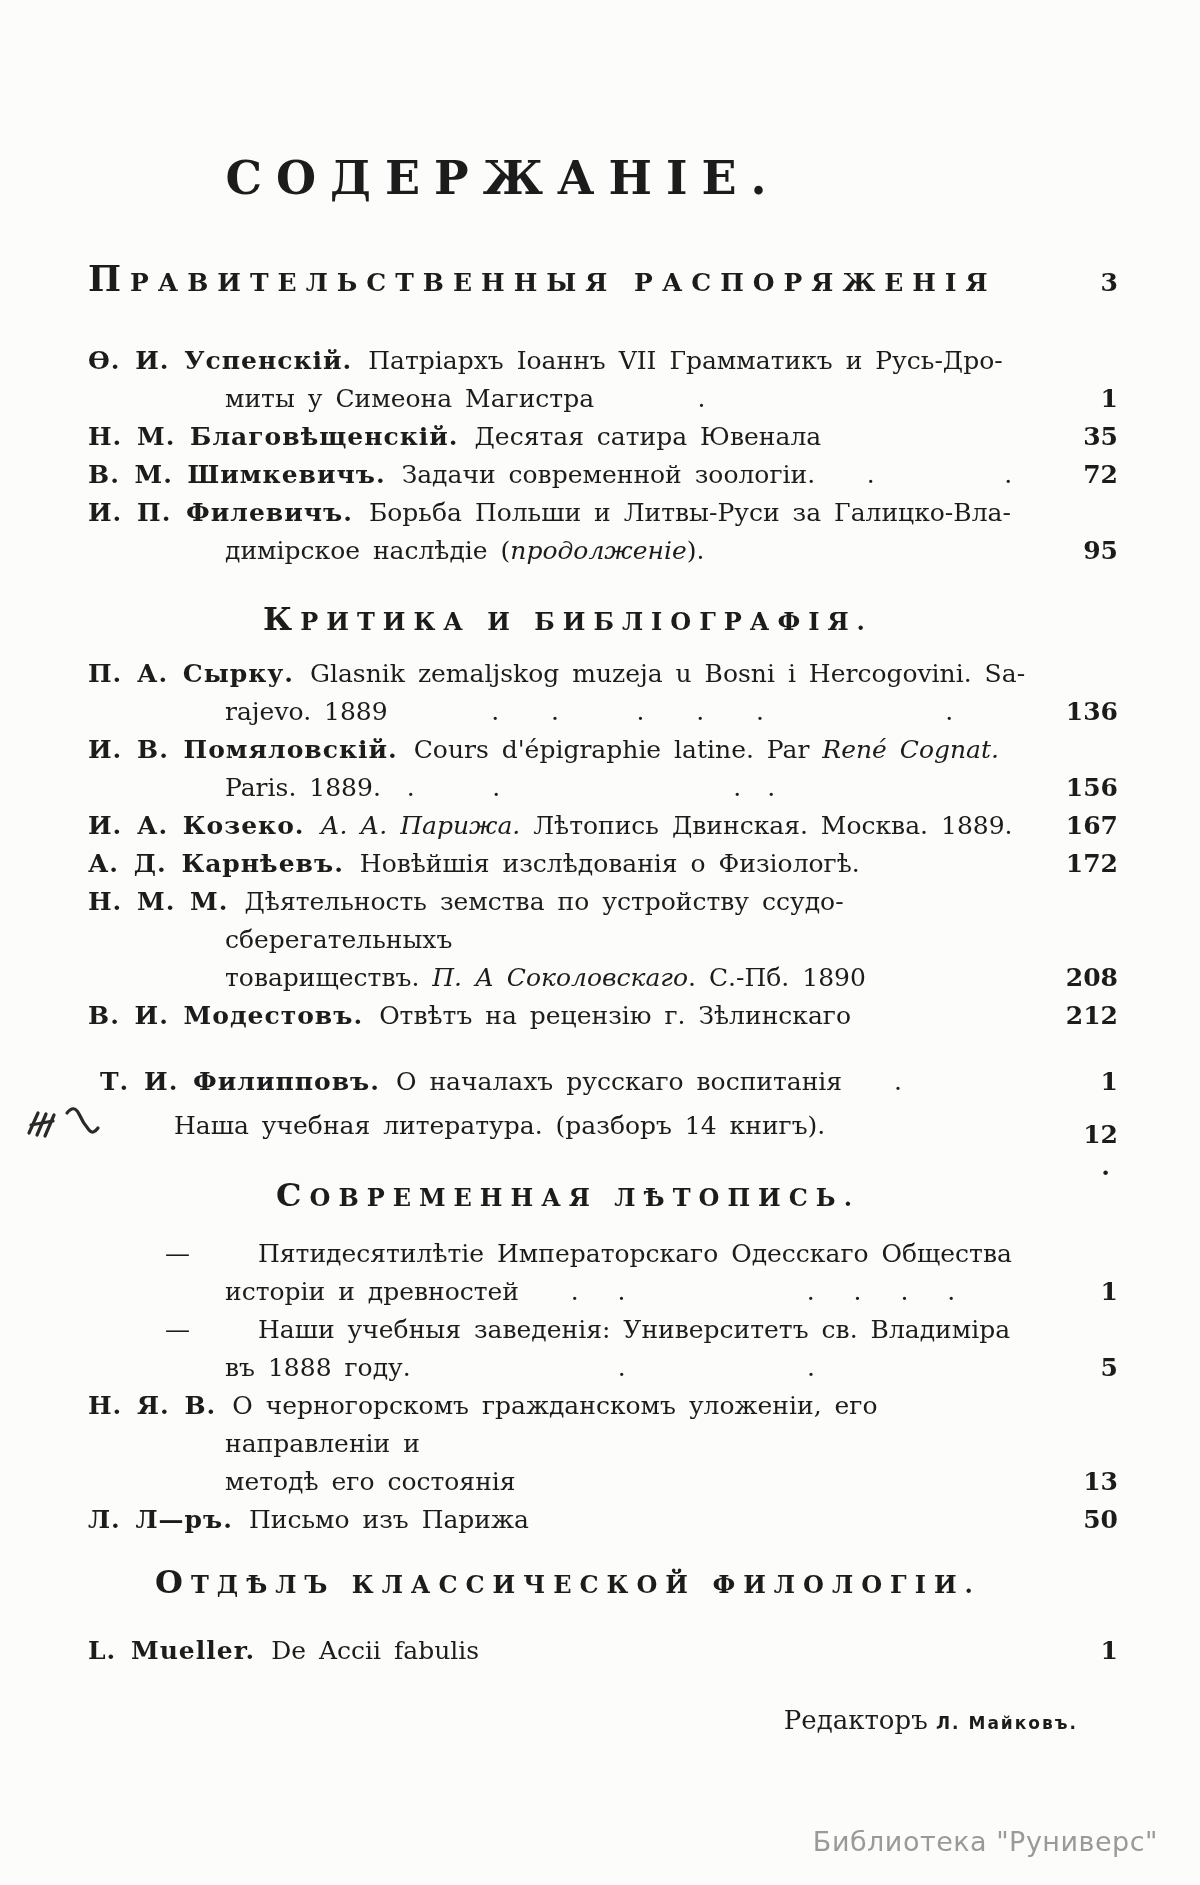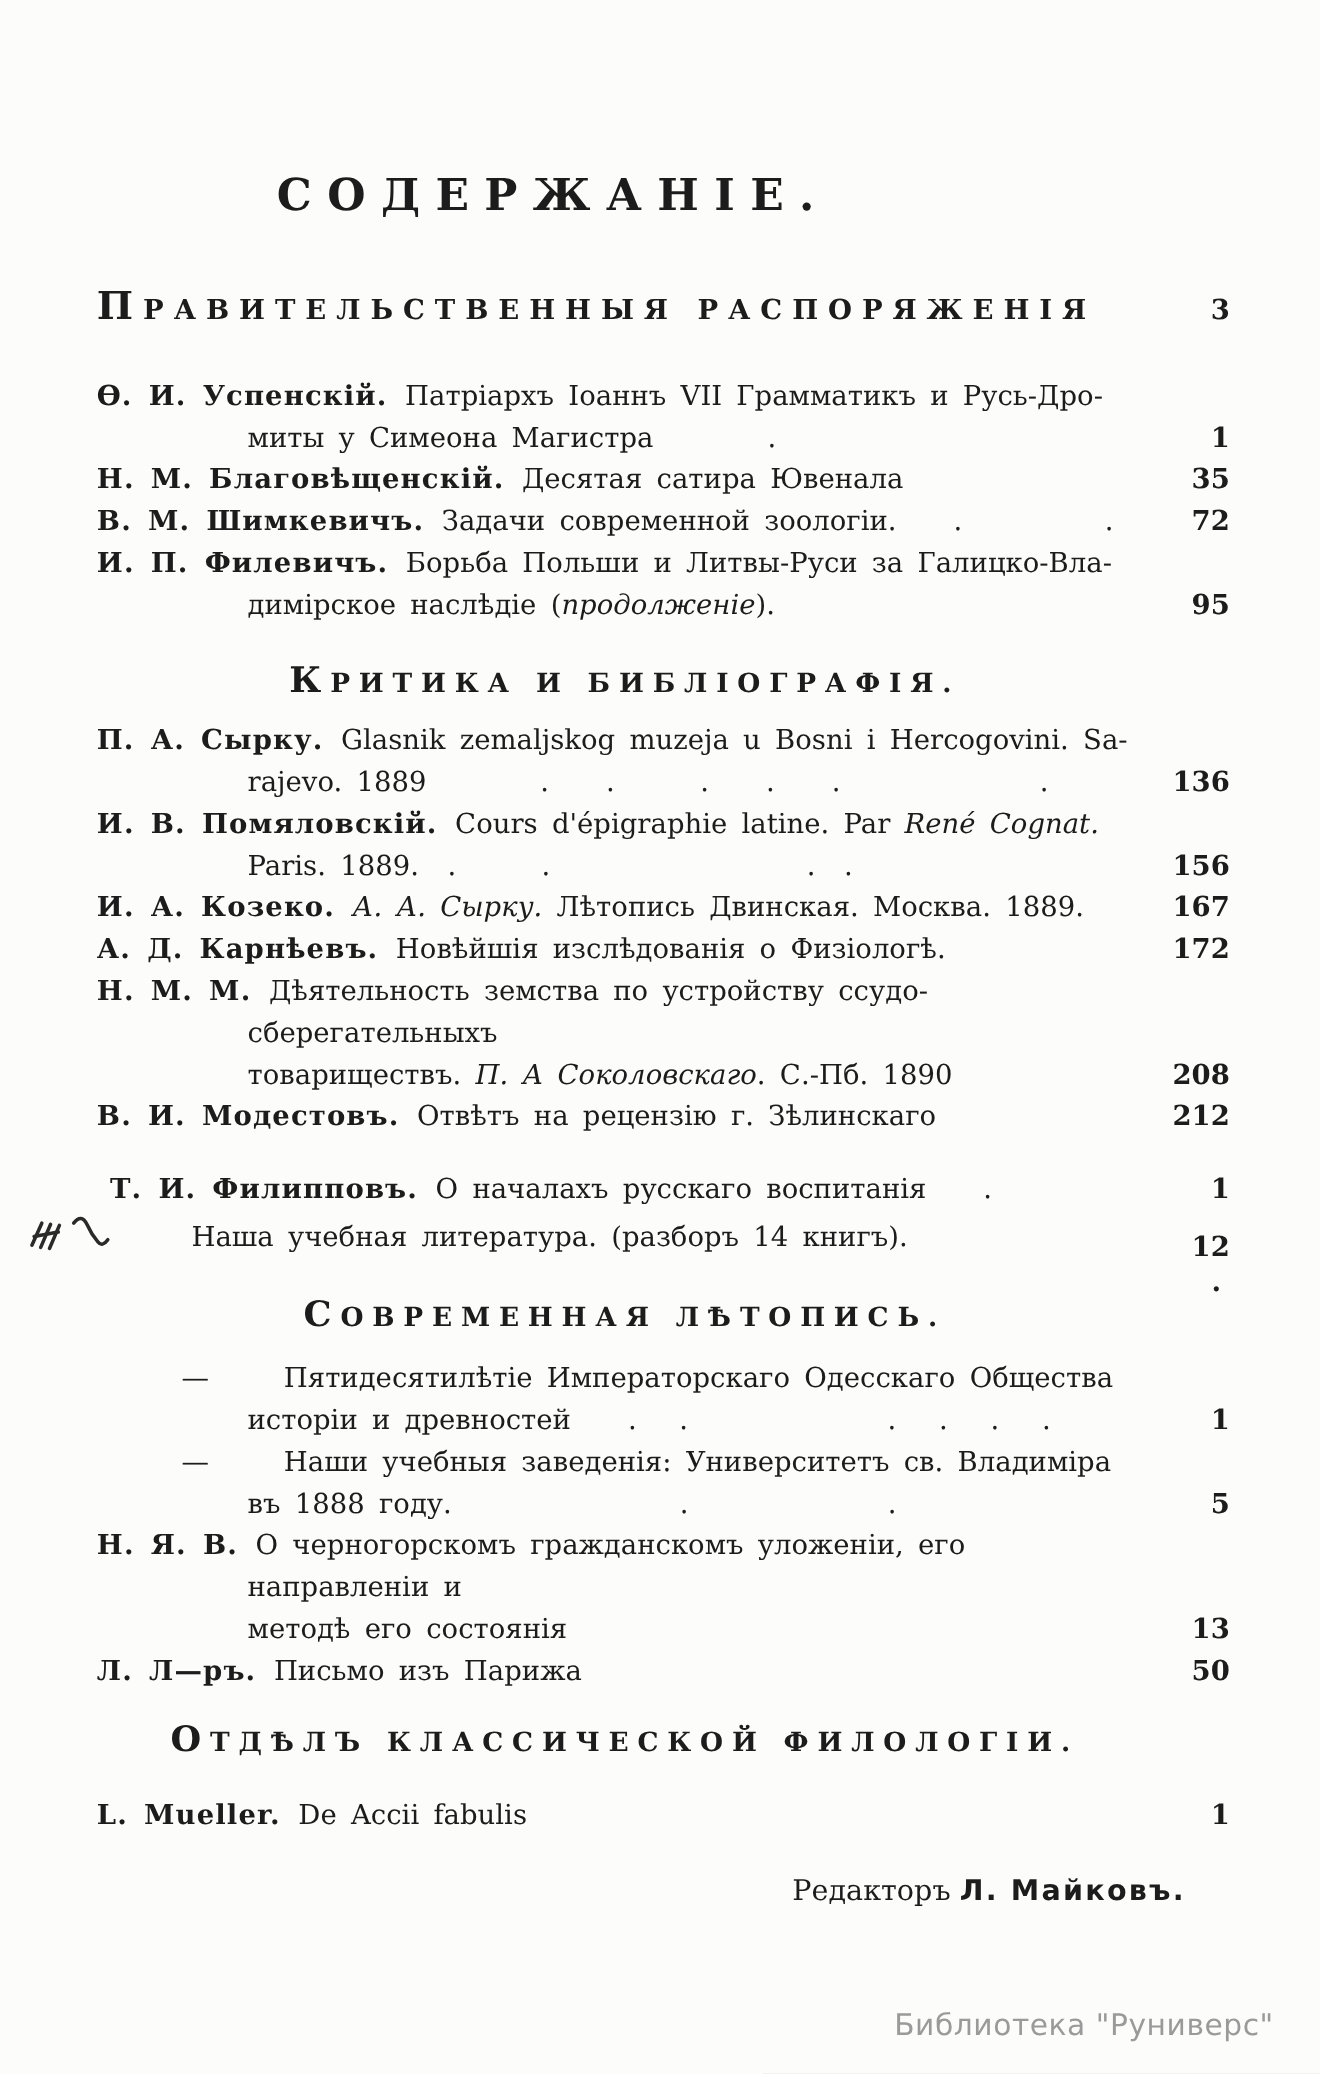--- a/index.html
+++ b/index.html
@@ -10,21 +10,21 @@
     background:#fcfcfa;
     color:#1c1c1c;
     font-family:"DejaVu Serif","Liberation Serif",serif;
     box-sizing:border-box;
     padding:148px 82px 0 88px;
     overflow:hidden;
   }
   .title {
     margin:0 200px 0 0;
     text-align:center;
-    font-size:40px;
+    font-size:46px;
     font-weight:bold;
     letter-spacing:14px;
     line-height:60px;
   }
   .gov-row { display:flex; align-items:baseline; margin-top:50px; }
   .gov-heading { flex:1; font-weight:bold; font-size:25px; letter-spacing:9px; }
   .initial-lg { font-size:35px; }
   .pg {
     width:70px; flex:none; text-align:right;
     font-weight:bold; font-size:25px; line-height:38px;
@@ -58,21 +58,21 @@
   .mt-class { margin-top:22px; }
   .smudge {
     display:inline-block; vertical-align:middle;
     margin-left:60px; margin-right:14px;
   }
   .stray-dot { position:absolute; right:8px; top:32px; font-size:25px; font-weight:bold; }
   .editor-row {
     margin-top:30px; text-align:right; padding-right:40px;
     font-size:26px; line-height:40px;
   }
-  .editor-name { font-weight:bold; letter-spacing:2px; font-family:"DejaVu Sans","Liberation Sans",sans-serif; font-size:26px; }
+  .editor-name { font-weight:bold; letter-spacing:2px; font-family:"DejaVu Sans","Liberation Sans",sans-serif; font-size:17px; }
   .handwritten {
     margin-top:8px;
     padding-left:335px;
     font-size:40px; font-style:italic; letter-spacing:2px;
     line-height:66px;
   }
   .watermark {
     position:absolute; right:42px; bottom:28px;
     font-family:"DejaVu Sans","Liberation Sans",sans-serif;
     font-size:27px; color:#9a9a9a; letter-spacing:0.5px;
@@ -118,21 +118,21 @@
       <div class="txt"><span class="author">П. А. Сырку.</span><span>Glasnik zemaljskog muzeja u Bosni i Hercogovini. Sa-
 rajevo. 1889        .    .      .    .    .              .</span></div>
       <div class="pg">136</div>
     </div>
     <div class="row">
       <div class="txt"><span class="author">И. В. Помяловскій.</span><span>Cours d'épigraphie latine. Par </span><span class="it">René Cognat.</span><span>
 Paris. 1889.  .      .                  .  .</span></div>
       <div class="pg">156</div>
     </div>
     <div class="row">
-      <div class="txt"><span class="author">И. А. Козеко.</span><span class="it">А. А. Сырку.</span><span> Лѣтопись Двинская. Москва. 1889.</span></div>
+      <div class="txt"><span class="author">И. А. Козеко.</span><span class="it">А. А. Парижа.</span><span> Лѣтопись Двинская. Москва. 1889.</span></div>
       <div class="pg">167</div>
     </div>
     <div class="row">
       <div class="txt"><span class="author">А. Д. Карнѣевъ.</span><span>Новѣйшія изслѣдованія о Физіологѣ.</span></div>
       <div class="pg">172</div>
     </div>
     <div class="row">
       <div class="txt"><span class="author">Н. М. М.</span><span>Дѣятельность земства по устройству ссудо-сберегательныхъ
 товариществъ. </span><span class="it">П. А Соколовскаго</span><span>. С.-Пб. 1890</span></div>
       <div class="pg">208</div>

